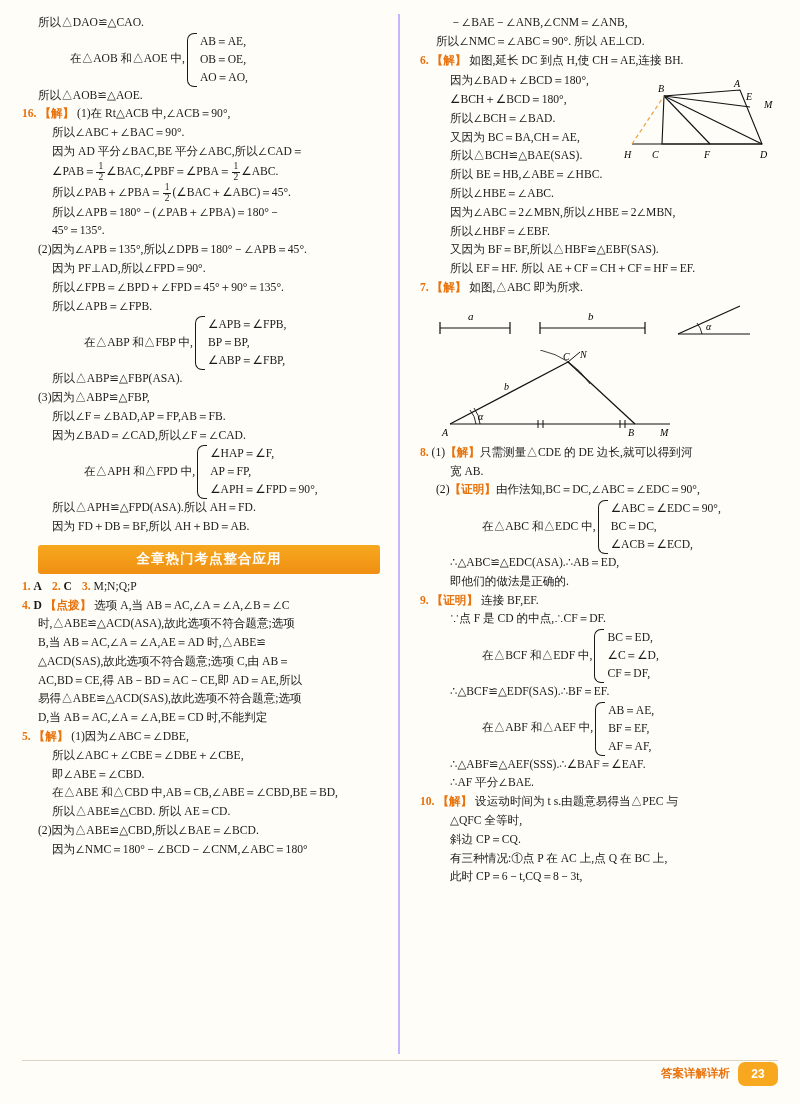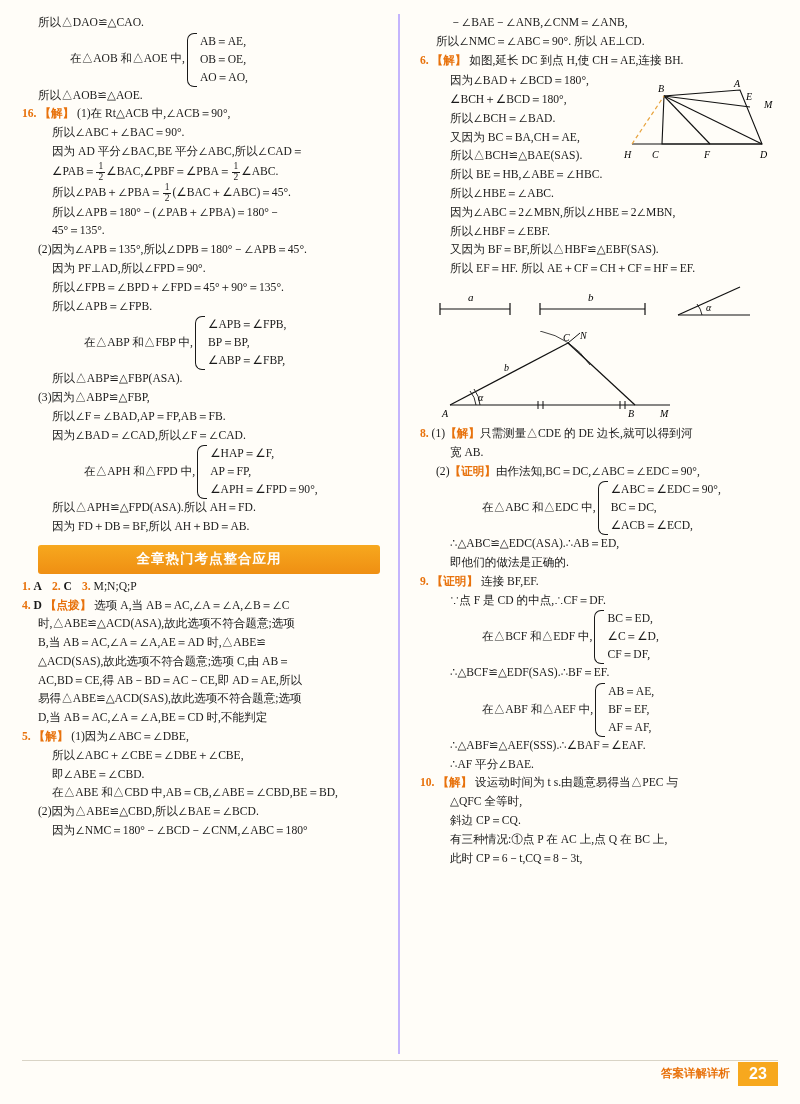--- a/index.html
+++ b/index.html
@@ -95,23 +95,23 @@
   }
   .footer .label{
     position:absolute;right:70px;top:6px;
     color:#e8720c;font-size:11.5px;font-weight:bold;
     font-family:"Liberation Sans",sans-serif;
   }
   .footer .pg{
     position:absolute;right:22px;top:2px;
     width:40px;height:24px;
     background:#f7a81e;
-    color:#fff;font-weight:bold;font-size:16px;
+    color:#fff;font-weight:bold;font-size:12px;
     display:flex;align-items:center;justify-content:center;
-    border-radius:0;
+    border-radius:7px;
     font-family:"Liberation Sans",sans-serif;
   }
   .figwrap{margin:2px 0 2px 0;}
   svg{display:block;}
 </style>
 </head>
 <body>
 
 <div class="page">
   <div class="cols">
@@ -208,20 +208,21 @@
       <div class="ln ind1">D,当 AB＝AC,∠A＝∠A,BE＝CD 时,不能判定</div>
 
       <div class="ln">
         <span class="num">5.</span>
         <span class="jie">【解】</span>
         <span>(1)因为∠ABC＝∠DBE,</span>
       </div>
       <div class="ln ind2">所以∠ABC＋∠CBE＝∠DBE＋∠CBE,</div>
       <div class="ln ind2">即∠ABE＝∠CBD.</div>
       <div class="ln ind2">在△ABE 和△CBD 中,AB＝CB,∠ABE＝∠CBD,BE＝BD,</div>
+      <div class="ln ind2">所以△ABE≌△CBD. 所以 AE＝CD.</div>
       <div class="ln ind1">(2)因为△ABE≌△CBD,所以∠BAE＝∠BCD.</div>
       <div class="ln ind2">因为∠NMC＝180°－∠BCD－∠CNM,∠ABC＝180°</div>
     </div>
 
     <div class="col right">
 
       <div class="ln ind2">－∠BAE－∠ANB,∠CNM＝∠ANB,</div>
       <div class="ln ind1">所以∠NMC＝∠ABC＝90°. 所以 AE⊥CD.</div>
 
       <div class="ln">
@@ -254,20 +255,25 @@
       <div class="ln ind2" style="width:62%;">所以∠BCH＝∠BAD.</div>
       <div class="ln ind2" style="width:62%;">又因为 BC＝BA,CH＝AE,</div>
       <div class="ln ind2">所以△BCH≌△BAE(SAS).</div>
       <div class="ln ind2">所以 BE＝HB,∠ABE＝∠HBC.</div>
       <div class="ln ind2">所以∠HBE＝∠ABC.</div>
       <div class="ln ind2">因为∠ABC＝2∠MBN,所以∠HBE＝2∠MBN,</div>
       <div class="ln ind2">所以∠HBF＝∠EBF.</div>
       <div class="ln ind2">又因为 BF＝BF,所以△HBF≌△EBF(SAS).</div>
       <div class="ln ind2">所以 EF＝HF. 所以 AE＋CF＝CH＋CF＝HF＝EF.</div>
 
+      <div class="ln">
+        <span class="num">7.</span>
+        <span class="jie">【解】</span>
+        <span>如图,△ABC 即为所求.</span>
+      </div>
 
       <div class="figwrap">
         <svg width="340" height="48" viewBox="0 0 340 48">
           <line x1="20" y1="28" x2="90" y2="28" stroke="#111" stroke-width="1.2"></line>
           <line x1="20" y1="22" x2="20" y2="34" stroke="#111" stroke-width="1.2"></line>
           <line x1="90" y1="22" x2="90" y2="34" stroke="#111" stroke-width="1.2"></line>
           <text x="48" y="20" font-size="11" font-style="italic" font-family="Liberation Serif, serif">a</text>
           <line x1="120" y1="28" x2="225" y2="28" stroke="#111" stroke-width="1.2"></line>
           <line x1="120" y1="22" x2="120" y2="34" stroke="#111" stroke-width="1.2"></line>
           <line x1="225" y1="22" x2="225" y2="34" stroke="#111" stroke-width="1.2"></line>

